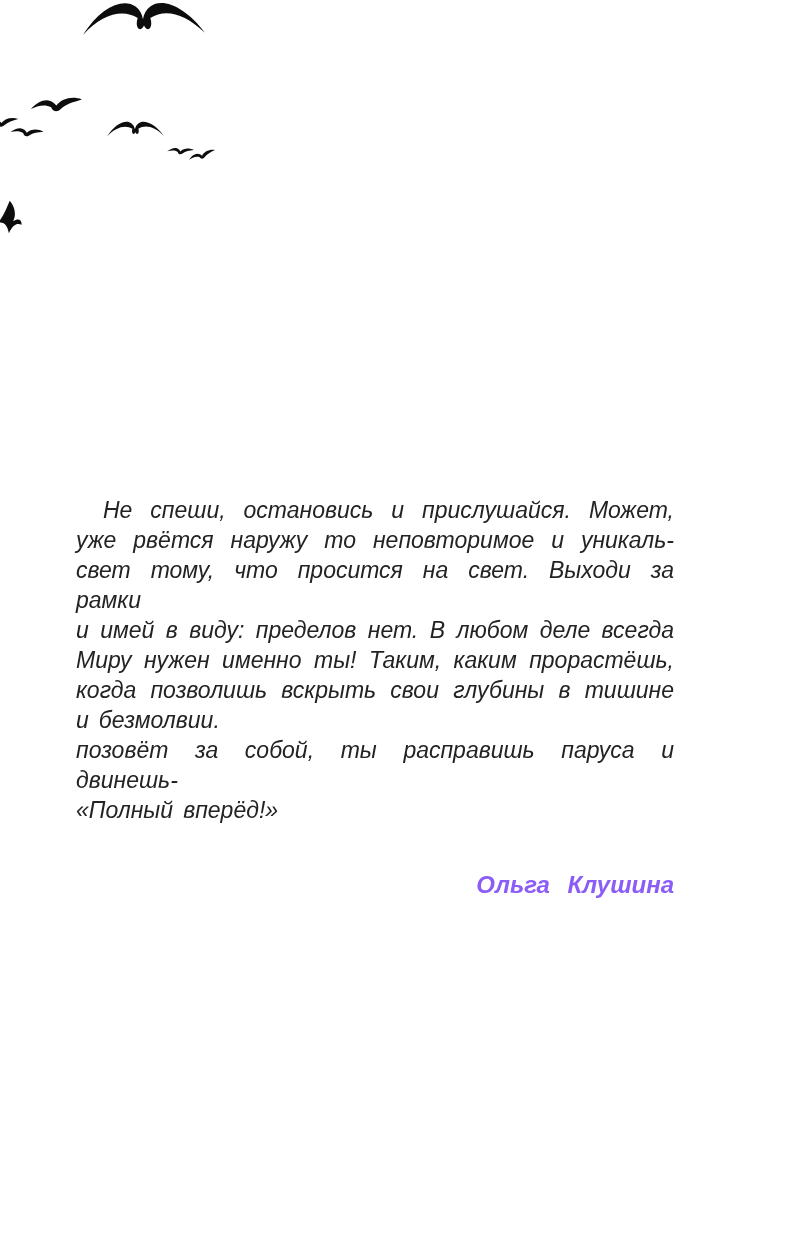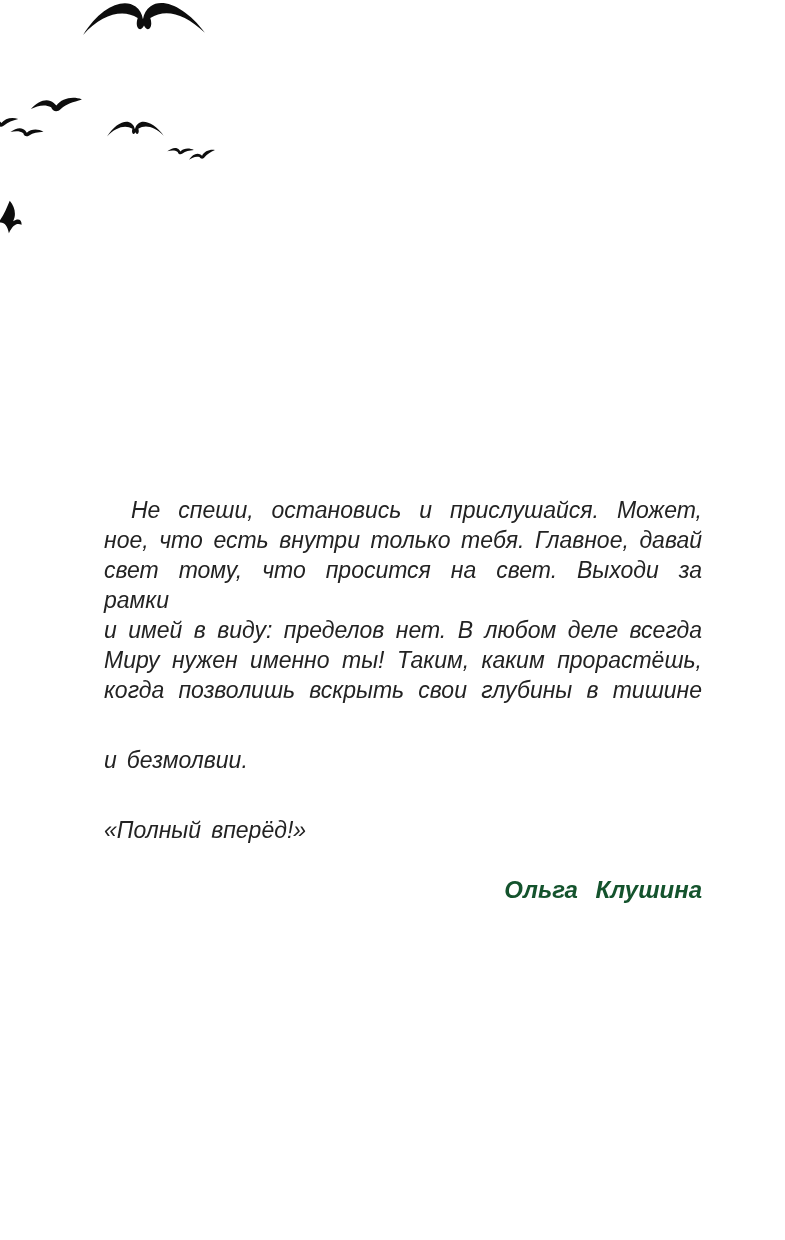--- a/index.html
+++ b/index.html
@@ -16,49 +16,48 @@
     font-family: "Liberation Sans", sans-serif;
   }
   .birds {
     position: absolute;
     left: 0;
     top: 0;
     display: block;
   }
   .text-block {
     position: absolute;
-    left: 104px;
+    left: 76px;
     top: 495px;
     width: 598px;
     font-style: italic;
     font-size: 23px;
     line-height: 30px;
     color: #232323;
     word-spacing: 0.16em;
   }
   .line {
     text-align: justify;
     text-align-last: justify;
     white-space: normal;
   }
   .line.first {
     text-indent: 27px;
   }
   .line.last {
     text-align-last: left;
-    margin-top: 40px;
   }
   .author {
-    margin-top: 30px;
+    margin-top: 45px;
     text-align: right;
     font-weight: bold;
     font-style: italic;
     font-size: 24px;
     line-height: 30px;
-    color: #14532d;
+    color: #8b5cf6;
     word-spacing: 0.45em;
   }
 </style>
 </head>
 <body>
 
 <div class="page">
 
   <svg class="birds" viewBox="0 0 785 260" width="785" height="260" fill="#0d0d0d" aria-hidden="true">
     <defs>
@@ -72,24 +71,25 @@
     <use href="#gullB" transform="translate(10,126) scale(0.56) rotate(10 30 12)"></use>
     <use href="#gullA" transform="translate(106,118) scale(0.49)"></use>
     <use href="#gullB" transform="translate(167,146) scale(0.45) rotate(8 30 12)"></use>
     <use href="#gullB" transform="translate(188,150) scale(0.47) rotate(-10 30 12)"></use>
     <use href="#gullC" transform="translate(-3,200) scale(0.85)"></use>
   </svg>
 
   <main class="text-block">
     <div>
         <div class="line first">Не спеши, остановись и прислушайся. Может,</div>
-        <div class="line">ное, что есть внутри только тебя. Главное, давай</div>
+        <div class="line">уже рвётся наружу то неповторимое и уникаль-</div>
         <div class="line">свет тому, что просится на свет. Выходи за рамки</div>
         <div class="line">и имей в виду: пределов нет. В любом деле всегда</div>
         <div class="line">Миру нужен именно ты! Таким, каким прорастёшь,</div>
         <div class="line">когда позволишь вскрыть свои глубины в тишине</div>
         <div class="line last">и безмолвии.</div>
+        <div class="line">позовёт за собой, ты расправишь паруса и двинешь-</div>
         <div class="line last">«Полный вперёд!»</div>
       </div>
     <div class="author">Ольга Клушина</div>
   </main>
 
 </div>
 
 </body></html>

